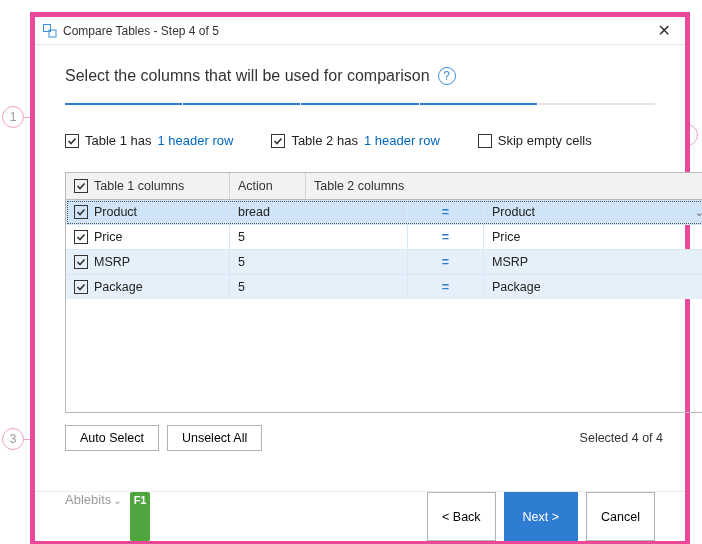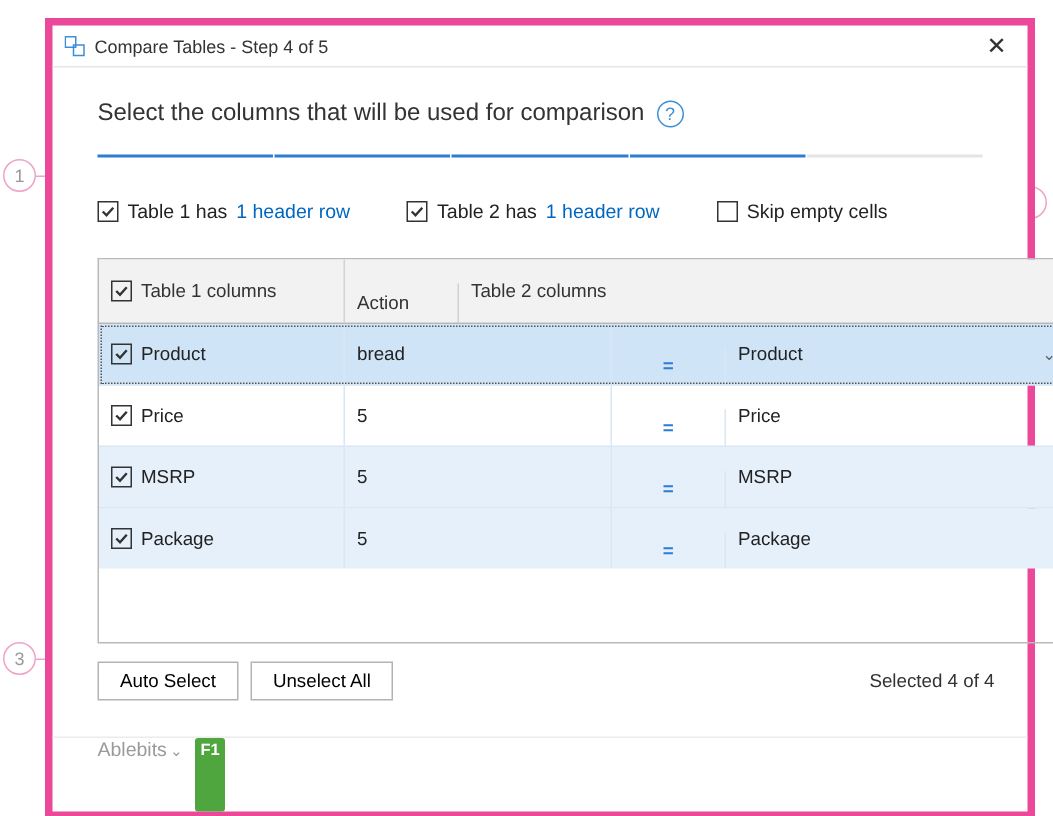--- a/index.html
+++ b/index.html
@@ -26,21 +26,21 @@
   .ckb { width:14px; height:14px; border:1px solid #333; display:flex; align-items:center; justify-content:center; }
   .ckb svg { display:none; }
   .ckb.checked svg { display:block; }
   .link { color:#0067c0; }
   .grid { border:1px solid #b9b9b9; width:648px; }
   .grid-hdr { display:flex; background:#f2f2f2; border-bottom:1px solid #b9b9b9; }
   .gh { padding:6px 8px; border-right:1px solid #d2d2d2; font-size:12.5px; color:#333; display:flex; align-items:center; gap:6px; }
   .gh:last-child { border-right:none; }
   .c-col1 { width:164px; }
   .c-col2 { width:178px; }
-  .c-col3 { width:76px; text-align:center;margin-top:16px; }
+  .c-col3 { width:76px; text-align:center; }
   .c-col4 { flex:1; }
   .grid-row { display:flex; border-bottom:1px solid #d8e7f5; }
   .grid-row:last-child { border-bottom:none; }
   .grid-row.alt { background:#e5f0fa; }
   .grid-row.selected { outline:1px dotted #555; outline-offset:-2px; background:#cfe5f7; }
   .gc { padding:5px 8px; border-right:1px solid #d8e7f5; font-size:12.5px; display:flex; align-items:center; gap:6px; }
   .gc:last-child { border-right:none; }
   .gc.c-col3 { justify-content:center; color:#2f7cd3; font-weight:bold; }
   .chev { margin-left:auto; color:#666; font-size:11px; }
   .gridbody { height:212px; }
@@ -206,15 +206,20 @@
         <button class="btn">Unselect All</button>
         <span class="selected-count">Selected 4 of 4</span>
       </div>
     </div>
 
     <div class="footer">
       <span class="brand">
         <span>Ablebits</span><span class="brand-chev">⌄</span>
       </span>
       <span class="f1">F1</span>
+      <div class="right">
+        <button class="btn">&lt; Back</button>
+        <button class="btn primary">Next &gt;</button>
+        <button class="btn">Cancel</button>
+      </div>
     </div>
   </div>
 </div>
 
 </body></html>

